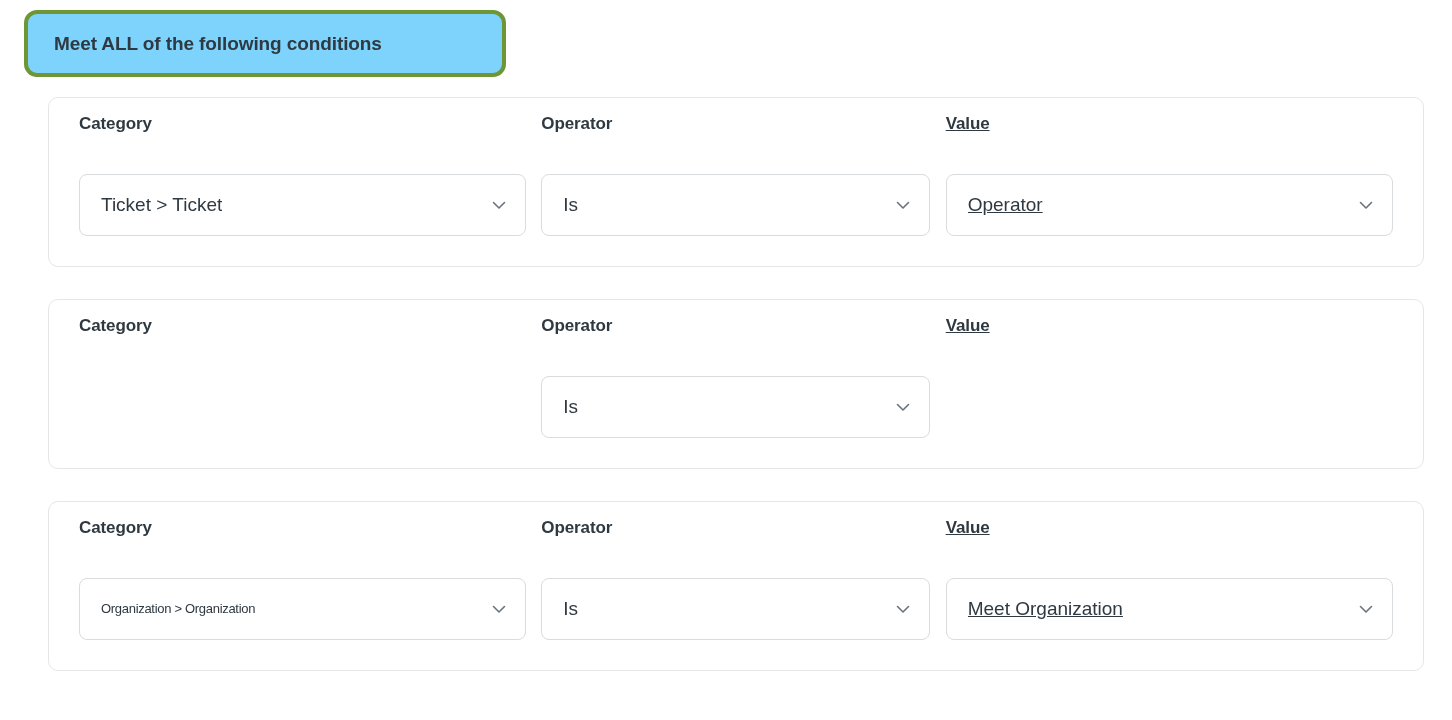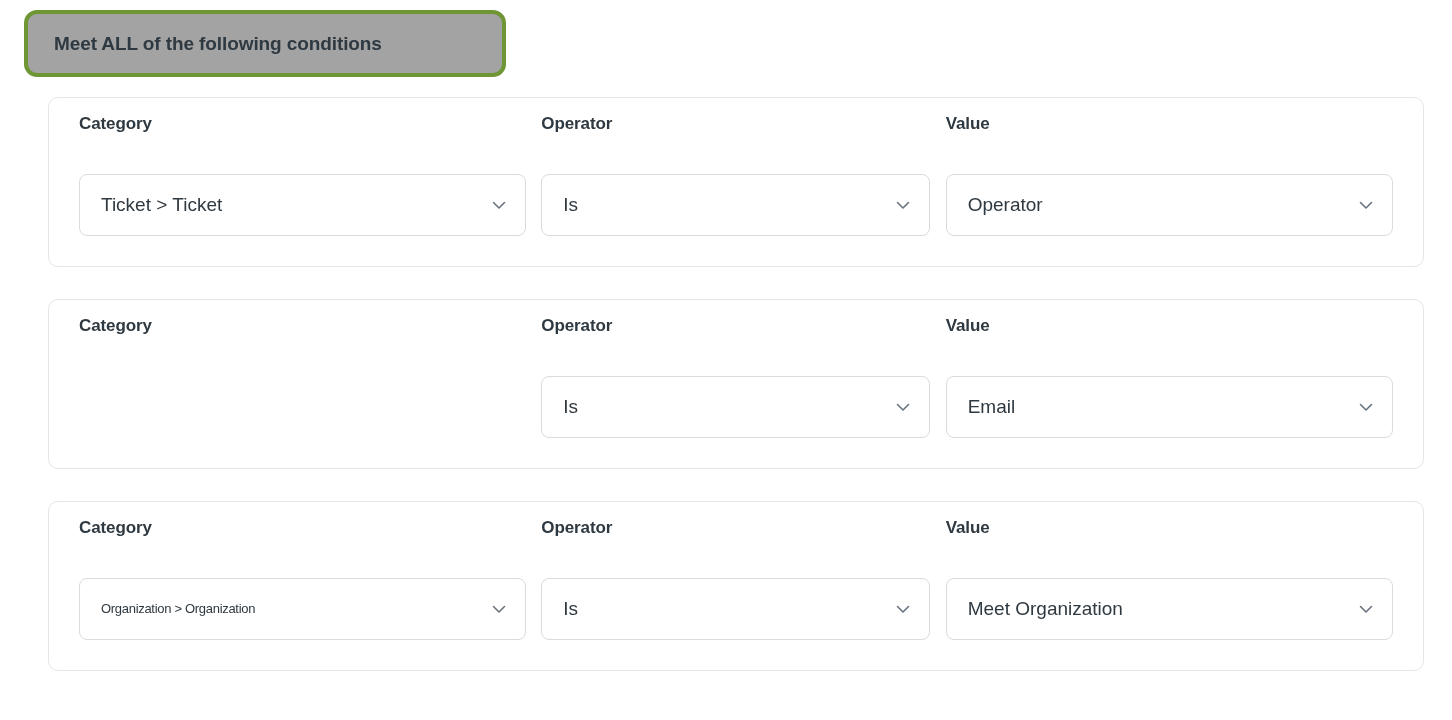--- a/index.html
+++ b/index.html
@@ -25,21 +25,21 @@
   
   .header-highlight {
     position: absolute;
     left: 24px;
     top: 10px;
     width: 482px;
     height: 67px;
     box-sizing: border-box;
     border: 4px solid #6f9635;
     border-radius: 13px;
-    background: #a3a3a3;
+    background: #7dd3fc;
     display: flex;
     align-items: center;
     padding-left: 26px;
   }
   .header-title {
     font-size: 19px;
     font-weight: bold;
     letter-spacing: -0.1px;
     color: #2f3941;
     line-height: 1;
@@ -66,21 +66,21 @@
   .field-row {
     display: flex;
     align-items: flex-start;
   }
 
   .field {
     box-sizing: border-box;
   }
   .field.category { width: 448px; margin-right: 15px; }
   .field.operator { width: 389px; margin-right: 16px; }
-  .field.value    { width: 448px; }
+  .field.value    { width: 448px; text-decoration: underline; }
 
   .field-label {
     display: block;
     font-size: 17px;
     font-weight: bold;
     color: #2f3941;
     line-height: 20px;
     margin-bottom: 18px;
     letter-spacing: -0.1px;
   }
@@ -184,28 +184,20 @@
             <span class="select-value">Is</span>
             <span class="chevron">
               <svg width="20" height="20" viewBox="0 0 20 20" fill="none">
                   <path d="M4.5 7.5L10 13L15.5 7.5" stroke="#68737d" stroke-width="1.6" stroke-linecap="round" stroke-linejoin="round"></path>
                 </svg>
             </span>
           </div>
         </div>
         <div class="field value">
           <span class="field-label">Value</span>
-          <div class="select">
-            <span class="select-value">Email</span>
-            <span class="chevron">
-              <svg width="20" height="20" viewBox="0 0 20 20" fill="none">
-                  <path d="M4.5 7.5L10 13L15.5 7.5" stroke="#68737d" stroke-width="1.6" stroke-linecap="round" stroke-linejoin="round"></path>
-                </svg>
-            </span>
-          </div>
         </div>
       </div>
     </div>
 
     <div class="condition-card">
       <div class="field-row">
         <div class="field category">
           <span class="field-label">Category</span>
           <div class="select narrow">
             <span class="select-value">Organization &gt; Organization</span>

